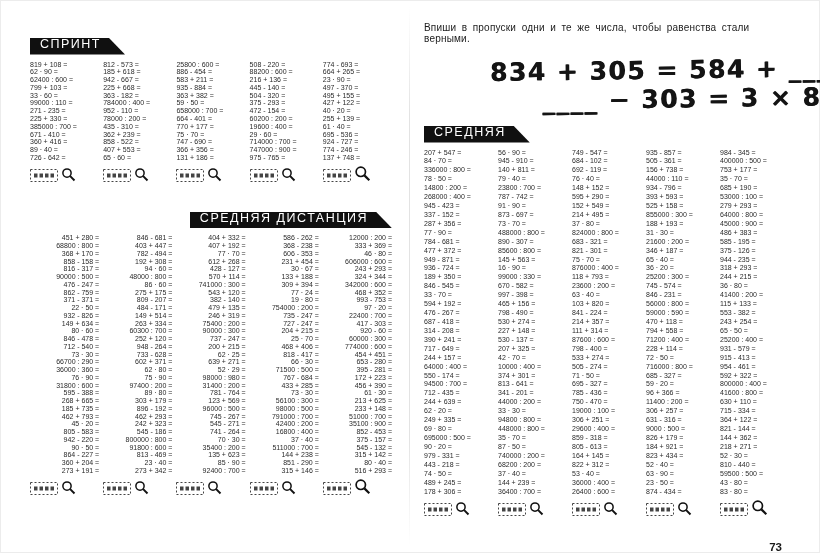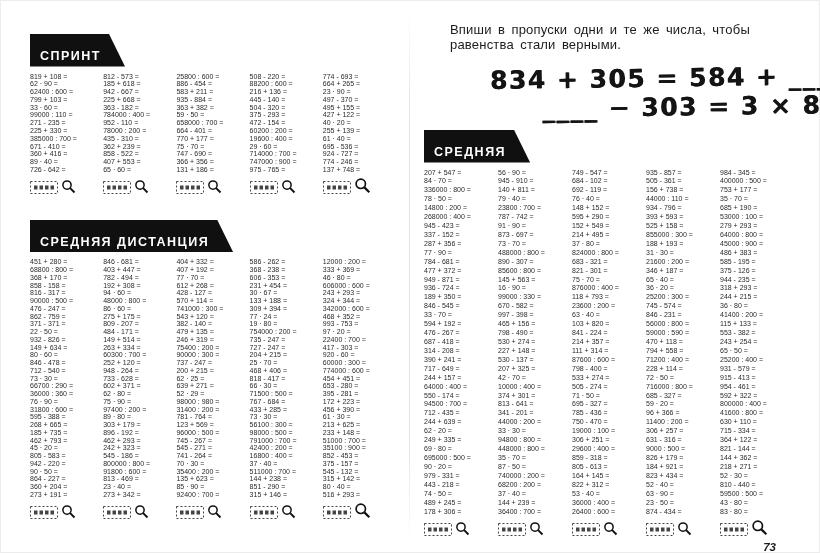--- a/index.html
+++ b/index.html
@@ -8,53 +8,53 @@
     font-family:"Liberation Sans", sans-serif; color:#222; overflow:hidden;
     box-shadow: inset 0 0 0 1px #ececec;
   }
   .spine { position:absolute; left:409px; top:6px; bottom:6px; width:1px;
     background:linear-gradient(#fff, #e3e3e3 20%, #e3e3e3 80%, #fff); }
   .page { position:absolute; top:0; height:553px; }
   .page-left  { left:30px;  width:362px; padding-top:34px; }
   .page-right { left:424px; width:366px; padding-top:22px; }
 
   .banner {
-    display:inline-block; background:#101010; color:#fff; font-weight:bold;
+    display:inline-block; background:#101010; color:#fff; font-weight:normal;
     font-size:12.5px; letter-spacing:1.5px; line-height:1;
-    padding:16px 24px 4px 10px;
+    padding:0 24px 4px 10px;
     clip-path: polygon(0 0, calc(100% - 16px) 0, 100% 100%, 0 100%);
   }
   .section { margin-top:0; }
-  .section + .section { margin-top:26px; }
+  .section + .section { margin-top:26px;text-align:right; }
   .cols { display:flex; gap:4px; margin-top:6px; }
   .col { flex:1 1 0; min-width:0; }
   .rows .row {
     font-size:7px; white-space:nowrap; color:#2a2a2a;
   }
   .sprint-rows .row   { line-height:7.8px; }
   .middle-rows .row   { line-height:7.75px; }
   .marathon-rows .row { line-height:8.92px; }
 
   .col-footer { display:flex; align-items:flex-end; gap:3px; margin-top:4px; height:16px; }
   .ansbox-icon svg { display:block; }
   .magnifier-icon svg { display:block; }
 
-  .instruction { font-size:13px; letter-spacing:0.2px; word-spacing:2.5px; color:#1c1c1c;margin-left:26px; }
+  .instruction { font-size:10px; letter-spacing:0.2px; word-spacing:2.5px; color:#1c1c1c; }
 
   .equations {
     margin:12px 0 8px 66px; color:#141414;
     font-family:"DejaVu Sans", sans-serif; font-weight:bold;
     transform: rotate(-0.8deg);
   }
   .eq-line { font-size:25px; letter-spacing:1.5px; line-height:29px;
     text-shadow: 0.6px 0 0 currentColor; white-space:nowrap; }
   .eq-line.second { margin-left:52px; }
 
   .pageno { position:absolute; bottom:22px; font-weight:bold; font-size:11.5px; color:#1a1a1a; }
-  .pageno-right { right:14px;font-style:italic; }
+  .pageno-right { right:8px; }
 </style>
 </head>
 <body>
 
 <div class="spread">
   <div class="spine"></div>
 
   <div class="page page-left">
 
     <div class="section">

